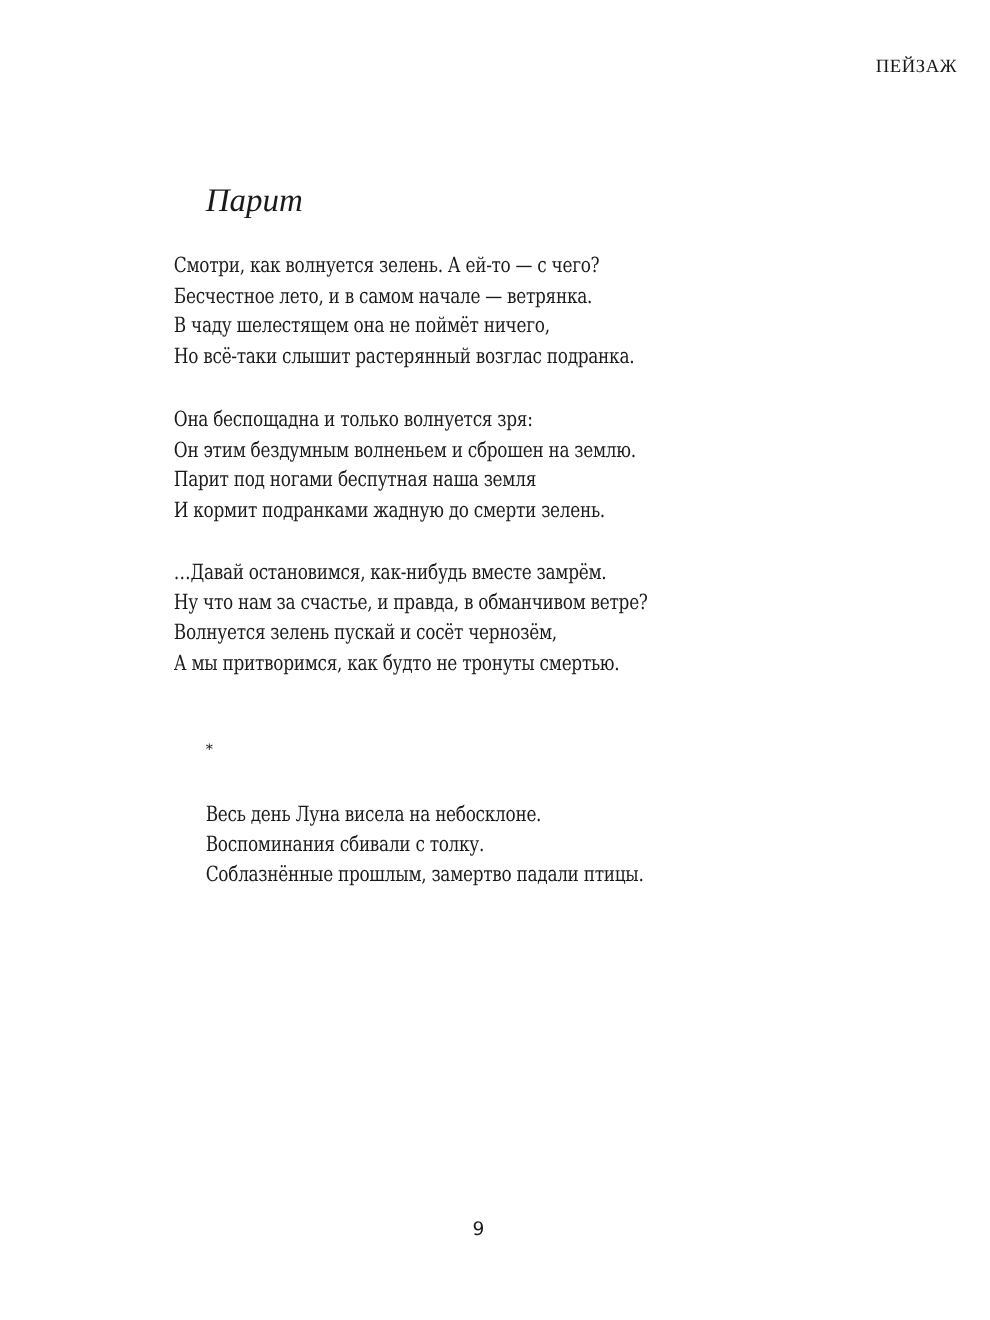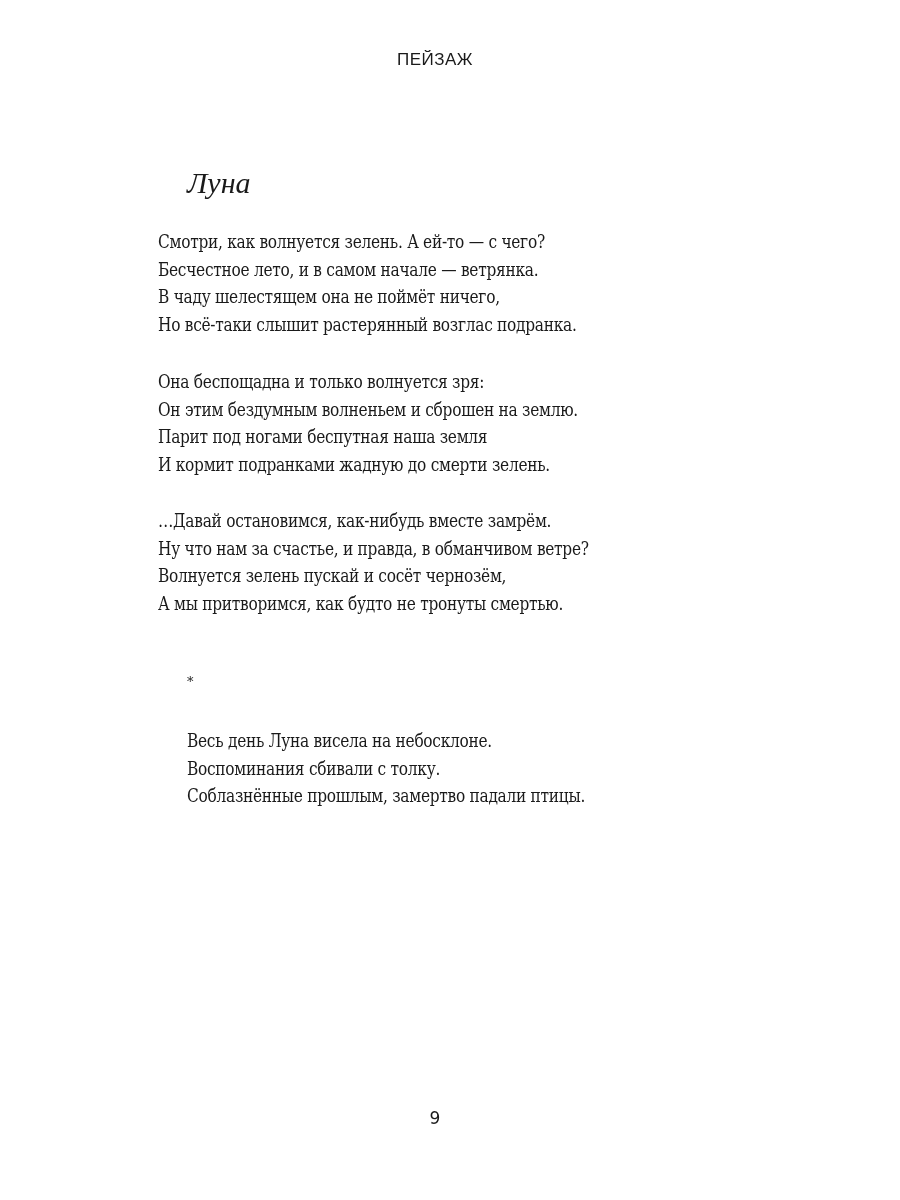--- a/index.html
+++ b/index.html
@@ -2,22 +2,22 @@
 <html><head>
 <meta charset="utf-8">
 <style>
   html, body { margin: 0; padding: 0; }
   body {
     width: 900px; height: 1200px; background: #ffffff; position: relative;
     overflow: hidden; color: #1a1a1a;
     font-family: "DejaVu Serif", "Liberation Serif", serif;
   }
   .running-head {
-    position: absolute; top: 50px; left: 0; width: 870px; text-align: center;
-    font-family: Liberation Sans, sans-serif; font-size: 17px; letter-spacing: 0.5px;
+    position: absolute; top: 50px; left: 0; width: 870px; text-align: right;
+    font-family: Liberation Serif, serif; font-size: 17px; letter-spacing: 0.5px;
   }
   .poem-title {
     position: absolute; top: 166px; left: 187px;
     font-family: "Liberation Serif", serif; font-style: italic; font-size: 30px;
   }
   .stanza {
     position: absolute; left: 158px;
     font-size: 19px; line-height: 27.5px; letter-spacing: -0.3px;
     font-family: "DejaVu Serif", serif; font-stretch: condensed;
     transform: scaleX(0.9); transform-origin: left top; white-space: nowrap;
@@ -30,21 +30,21 @@
   .page-number {
     position: absolute; top: 1108px; left: 0; width: 870px; text-align: center;
     font-family: "DejaVu Sans", sans-serif; font-size: 17px;
   }
 </style>
 </head>
 <body>
 
 <div class="running-head">ПЕЙЗАЖ</div>
 
-<div class="poem-title">Луна</div>
+<div class="poem-title">Парит</div>
 
 <div class="stanza" style="top:228px;">
   <span class="line">Смотри, как волнуется зелень. А ей-то — с чего?</span>
   <span class="line">Бесчестное лето, и в самом начале — ветрянка.</span>
   <span class="line">В чаду шелестящем она не поймёт ничего,</span>
   <span class="line">Но всё-таки слышит растерянный возглас подранка.</span>
 </div>
 
 <div class="stanza" style="top:368px;">
   <span class="line">Она беспощадна и только волнуется зря:</span>

